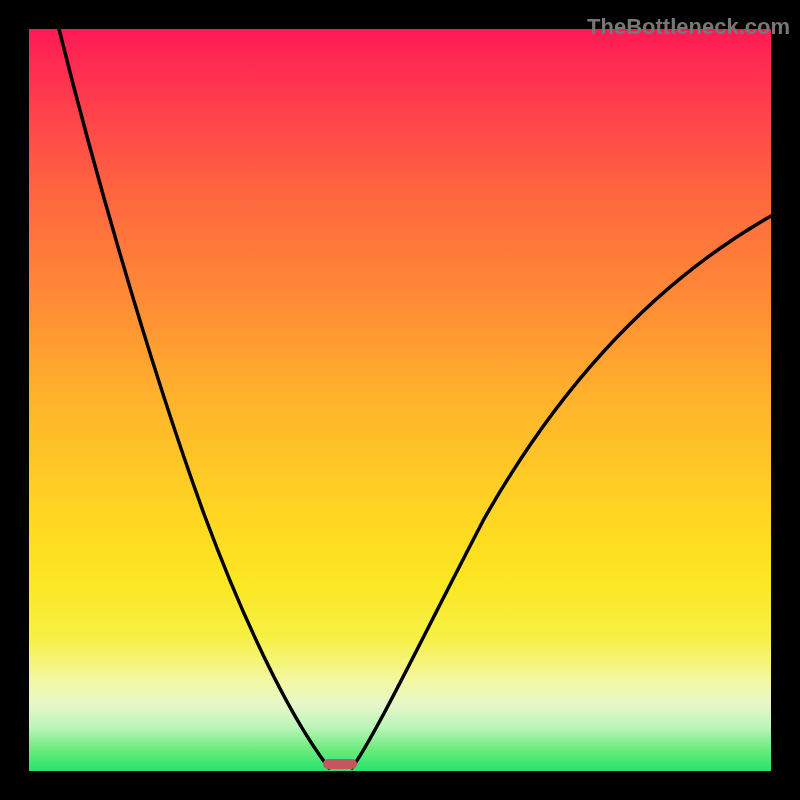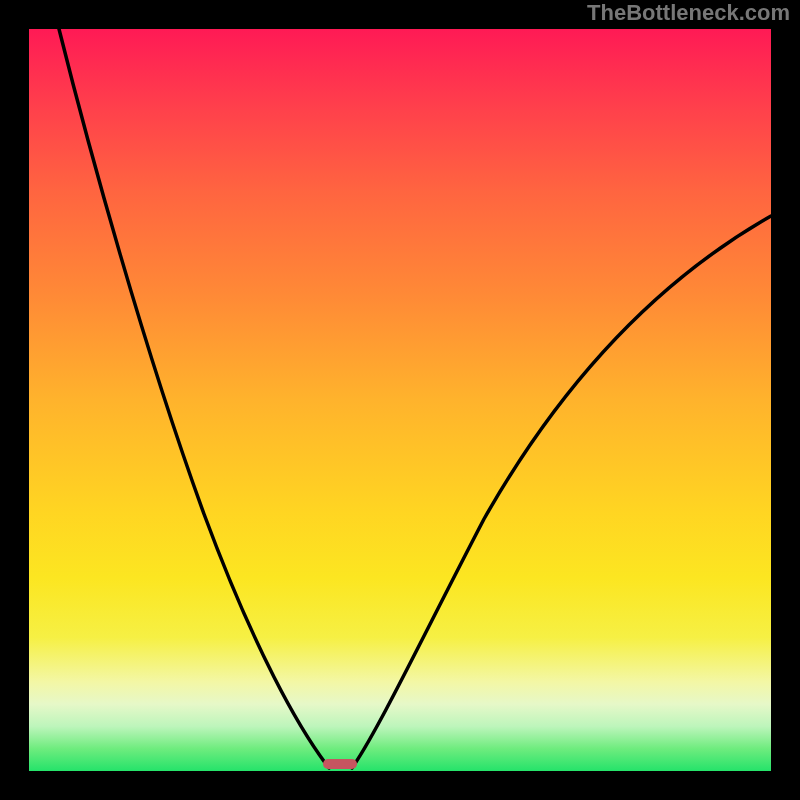--- a/index.html
+++ b/index.html
@@ -9,21 +9,21 @@
     }
     body {
       width: 800px;
       height: 800px;
       background: #000;
       position: relative;
       overflow: hidden;
     }
     .watermark {
       position: absolute;
-      top: 0;
+      top: 14px;
       right: 10px;
       color: #777;
       font-family: Arial, Helvetica, sans-serif;
       font-size: 22px;
       font-weight: 600;
       z-index: 10;
     }
     .plot-area {
       position: absolute;
       left: 29px;

